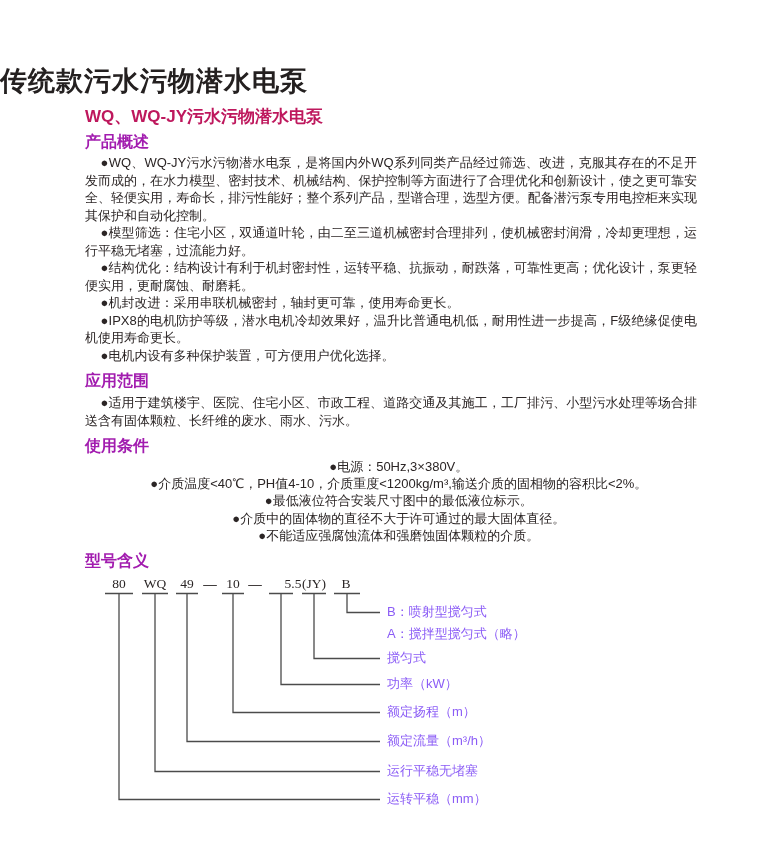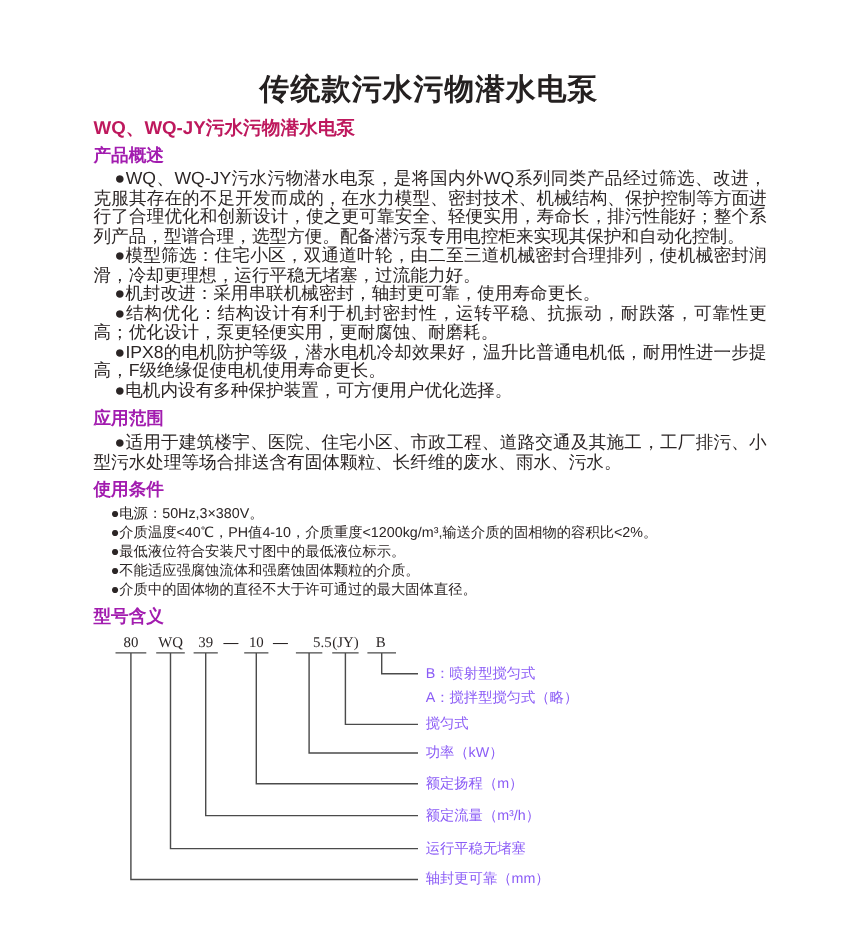--- a/index.html
+++ b/index.html
@@ -6,21 +6,20 @@
   body {
     width: 780px; height: 844px;
     background: #ffffff;
     font-family: "Liberation Sans", sans-serif;
     color: #2b2525;
     overflow: hidden;
     position: relative;
   }
   .page-title {
     margin: 66px 0 0 0;
-    text-align: center;
     font-size: 27px;
     line-height: 30px;
     font-weight: bold;
     color: #242020;
     letter-spacing: 1px;
   }
   .subtitle {
     margin: 11px 0 0 85px;
     font-size: 17px;
     line-height: 20px;
@@ -30,31 +29,31 @@
   .section-heading {
     margin: 8px 0 0 85px;
     font-size: 16px;
     line-height: 18px;
     font-weight: bold;
     color: #a21caf;
   }
   .section-heading.first { margin-top: 6px; }
   .text-block {
     margin: 3px 83px 0 85px;
-    font-size: 16px;
+    font-size: 13px;
     line-height: 17.5px;
     text-align: justify;
   }
   .text-block.app { margin-top: 4px; }
   .text-block p {
     margin: 0;
     text-indent: 1.2em;
   }
   .cond-list { margin: 3px 83px 0 85px; font-size: 13px; line-height: 17.2px; }
-  .cond-list div { text-indent: 1.2em; }
+  .cond-list div { text-indent: 1.2em; text-align: center; }
   .model-diagram {
     position: relative;
     margin-top: 3px;
     width: 624px;
     height: 244px;
   }
   .model-diagram svg { position: absolute; left: 0; top: 0; }
   .model-token {
     position: absolute;
     top: 3px;
@@ -79,66 +78,66 @@
 <body>
 
 <h1 class="page-title">传统款污水污物潜水电泵</h1>
 
 <h2 class="subtitle">WQ、WQ-JY污水污物潜水电泵</h2>
 
 <h3 class="section-heading first">产品概述</h3>
 <div class="text-block">
   <p>●WQ、WQ-JY污水污物潜水电泵，是将国内外WQ系列同类产品经过筛选、改进，克服其存在的不足开发而成的，在水力模型、密封技术、机械结构、保护控制等方面进行了合理优化和创新设计，使之更可靠安全、轻便实用，寿命长，排污性能好；整个系列产品，型谱合理，选型方便。配备潜污泵专用电控柜来实现其保护和自动化控制。</p>
   <p>●模型筛选：住宅小区，双通道叶轮，由二至三道机械密封合理排列，使机械密封润滑，冷却更理想，运行平稳无堵塞，过流能力好。</p>
+  <p>●结构优化：结构设计有利于机封密封性，运转平稳、抗振动，耐跌落，可靠性更高；优化设计，泵更轻便实用，更耐腐蚀、耐磨耗。</p>
   <p>●机封改进：采用串联机械密封，轴封更可靠，使用寿命更长。</p>
-  <p>●结构优化：结构设计有利于机封密封性，运转平稳、抗振动，耐跌落，可靠性更高；优化设计，泵更轻便实用，更耐腐蚀、耐磨耗。</p>
   <p>●IPX8的电机防护等级，潜水电机冷却效果好，温升比普通电机低，耐用性进一步提高，F级绝缘促使电机使用寿命更长。</p>
   <p>●电机内设有多种保护装置，可方便用户优化选择。</p>
 </div>
 
 <h3 class="section-heading">应用范围</h3>
 <div class="text-block app">
   <p>●适用于建筑楼宇、医院、住宅小区、市政工程、道路交通及其施工，工厂排污、小型污水处理等场合排送含有固体颗粒、长纤维的废水、雨水、污水。</p>
 </div>
 
 <h3 class="section-heading">使用条件</h3>
 <div class="cond-list">
   <div>●电源：50Hz,3×380V。</div>
   <div>●介质温度&lt;40℃，PH值4-10，介质重度&lt;1200kg/m³,输送介质的固相物的容积比&lt;2%。</div>
   <div>●最低液位符合安装尺寸图中的最低液位标示。</div>
+  <div>●介质中的固体物的直径不大于许可通过的最大固体直径。</div>
   <div>●不能适应强腐蚀流体和强磨蚀固体颗粒的介质。</div>
-  <div>●介质中的固体物的直径不大于许可通过的最大固体直径。</div>
 </div>
 
 <h3 class="section-heading">型号含义</h3>
 
 <div class="model-diagram">
   <svg width="780" height="244" viewBox="0 0 780 244">
     <g fill="none" stroke="#4b4b4b" stroke-width="1.3">
       <path d="M105 20.5 H133 M119 20.5 V226.5 H380"></path>
       <path d="M142 20.5 H168 M155 20.5 V198.5 H380"></path>
       <path d="M176 20.5 H198 M187 20.5 V168.5 H380"></path>
       <path d="M222 20.5 H244 M233 20.5 V139.5 H380"></path>
       <path d="M269 20.5 H293 M281 20.5 V111.5 H380"></path>
       <path d="M302 20.5 H326 M314 20.5 V85.5 H380"></path>
       <path d="M334 20.5 H360 M347 20.5 V39.5 H380"></path>
     </g>
   </svg>
 
   <span class="model-token" style="left:119px">80</span>
   <span class="model-token" style="left:155px">WQ</span>
-  <span class="model-token" style="left:187px">39</span>
+  <span class="model-token" style="left:187px">49</span>
   <span class="model-token dash" style="left:210px">—</span>
   <span class="model-token" style="left:233px">10</span>
   <span class="model-token dash" style="left:255px">—</span>
   <span class="model-token" style="left:293px">5.5</span>
   <span class="model-token" style="left:314px">(JY)</span>
   <span class="model-token" style="left:346px">B</span>
 
   <span class="branch-label" style="top:31px">B：喷射型搅匀式</span>
   <span class="branch-label" style="top:53px">A：搅拌型搅匀式（略）</span>
   <span class="branch-label" style="top:77px">搅匀式</span>
   <span class="branch-label" style="top:103px">功率（kW）</span>
   <span class="branch-label" style="top:131px">额定扬程（m）</span>
   <span class="branch-label" style="top:160px">额定流量（m³/h）</span>
   <span class="branch-label" style="top:190px">运行平稳无堵塞</span>
-  <span class="branch-label" style="top:218px">轴封更可靠（mm）</span>
+  <span class="branch-label" style="top:218px">运转平稳（mm）</span>
 </div>
 
 </body></html>

